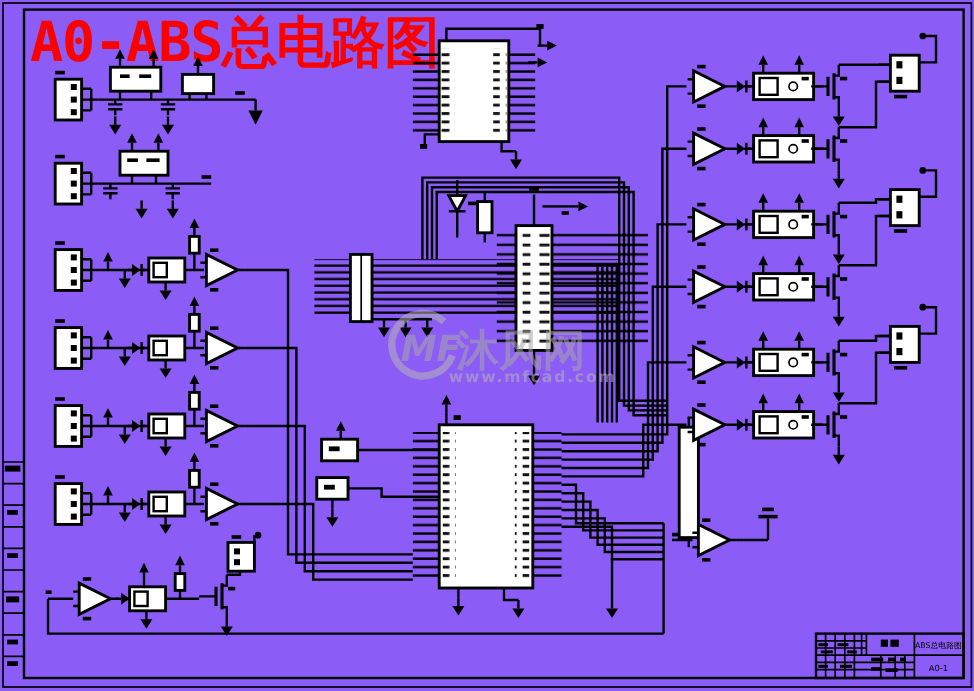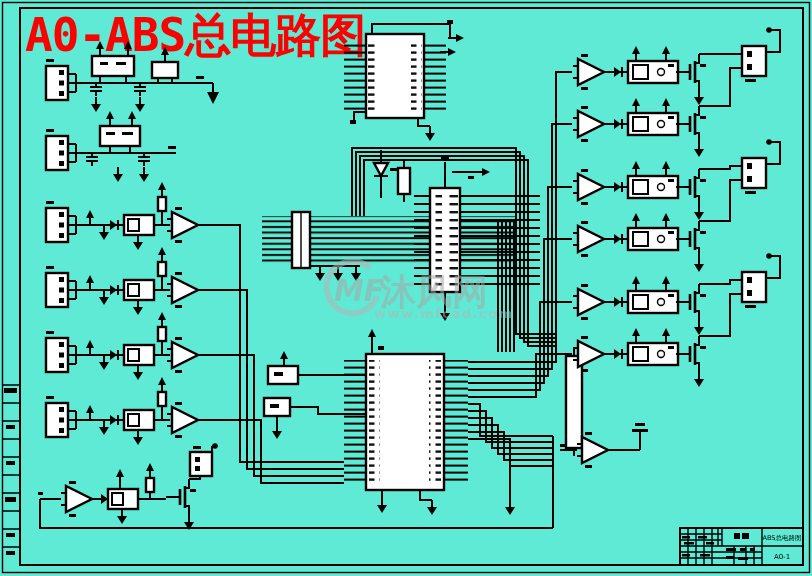--- a/index.html
+++ b/index.html
@@ -1,16 +1,16 @@
 <!DOCTYPE html>
 <html><head>
 <meta charset="utf-8">
 <style>
   html,body{margin:0;padding:0;background:#fff;}
-  .sheet{position:relative;width:812px;height:576px;background:#5eead4;overflow:hidden;
+  .sheet{position:relative;width:812px;height:576px;background:#8b5cf6;overflow:hidden;
          font-family:"DejaVu Sans",sans-serif;}
   svg{position:absolute;left:0;top:0;}
   .w{stroke:#000;stroke-width:2;fill:none}
   .w1{stroke:#000;stroke-width:1.4;fill:none}
   .w3{stroke:#000;stroke-width:2.6;fill:none}
   .comp{fill:#fff;stroke:#000;stroke-width:2.4}
   .blk{fill:#000;stroke:none}
   .ttl{font-family:"DejaVu Sans Mono",monospace;font-weight:bold;font-size:46px;letter-spacing:-1px;}
   .wmA{font-family:"DejaVu Sans",sans-serif;font-weight:bold;font-style:italic;font-size:30px;}
   .wmB{font-family:"DejaVu Sans",sans-serif;font-weight:bold;font-size:36px;}

